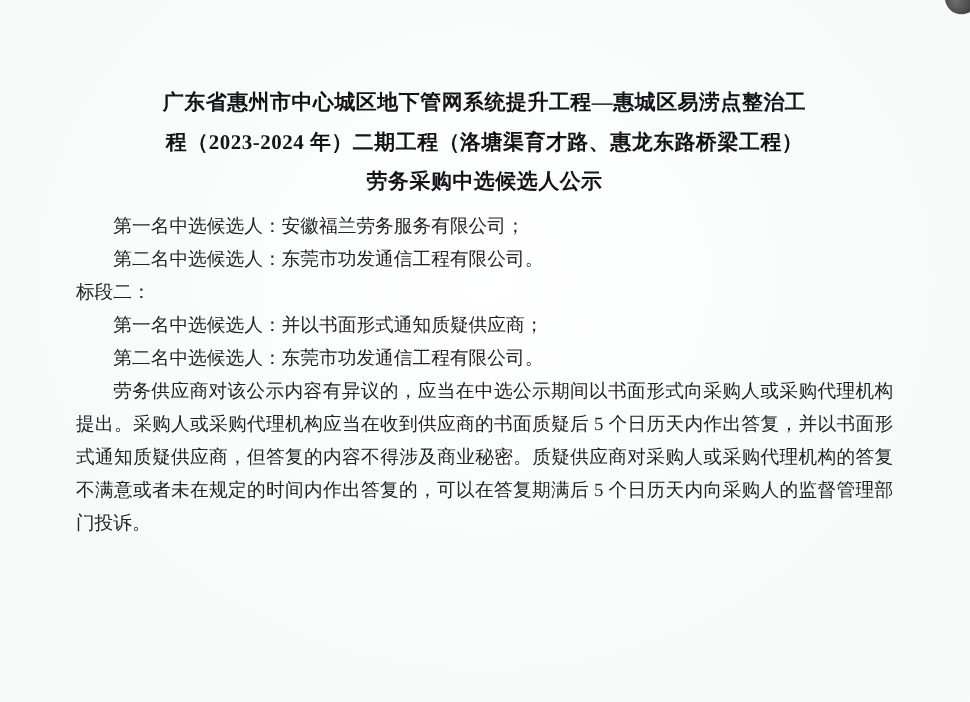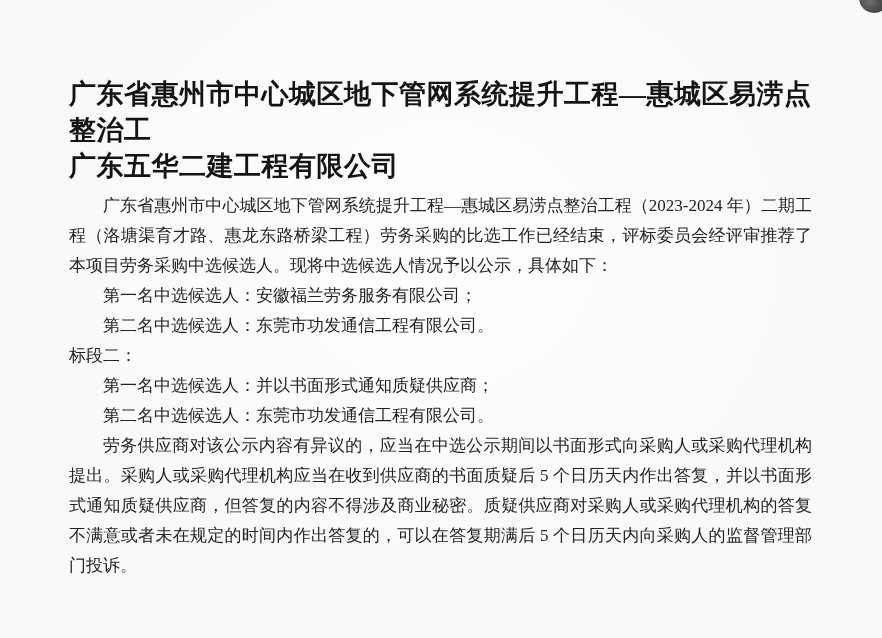--- a/index.html
+++ b/index.html
@@ -16,24 +16,24 @@
   }
   .scan-page {
     width: 882px;
     height: 638px;
     padding: 76px 70px 0 69px;
     background:
       radial-gradient(ellipse at 50% 40%, rgba(255,255,255,0.9) 0%, rgba(246,248,248,0.6) 70%),
       #fafbfb;
   }
   .doc-title {
-    font-size: 27px;
+    font-size: 19px;
     font-weight: 700;
     line-height: 36px;
-    text-align: left;
+    text-align: center;
     color: #141416;
     letter-spacing: 0.5px;
     margin-bottom: 7px;
   }
   .title-line { display: block; }
   .doc-body {
     font-size: 17px;
     line-height: 30px;
     text-align: justify;
     color: #232325;
@@ -51,25 +51,25 @@
     cursor: pointer;
   }
 </style>
 </head>
 <body>
 
 <div class="scan-page">
 
   <h1 class="doc-title">
     <span class="title-line">广东省惠州市中心城区地下管网系统提升工程—惠城区易涝点整治工</span>
-    <span class="title-line">广东五华二建工程有限公司</span>
+    <span class="title-line">程（2023-2024 年）二期工程（洛塘渠育才路、惠龙东路桥梁工程）</span>
+    <span class="title-line">劳务采购中选候选人公示</span>
   </h1>
 
   <div class="doc-body">
-    <p class="para">广东省惠州市中心城区地下管网系统提升工程—惠城区易涝点整治工程（2023-2024 年）二期工程（洛塘渠育才路、惠龙东路桥梁工程）劳务采购的比选工作已经结束，评标委员会经评审推荐了本项目劳务采购中选候选人。现将中选候选人情况予以公示，具体如下：</p>
 
     <p class="para">第一名中选候选人：安徽福兰劳务服务有限公司；</p>
     <p class="para">第二名中选候选人：东莞市功发通信工程有限公司。</p>
 
     <p class="para section-label">标段二：</p>
     <p class="para">第一名中选候选人：并以书面形式通知质疑供应商；</p>
     <p class="para">第二名中选候选人：东莞市功发通信工程有限公司。</p>
 
 
     <p class="para">劳务供应商对该公示内容有异议的，应当在中选公示期间以书面形式向采购人或采购代理机构提出。采购人或采购代理机构应当在收到供应商的书面质疑后 5 个日历天内作出答复，并以书面形式通知质疑供应商，但答复的内容不得涉及商业秘密。质疑供应商对采购人或采购代理机构的答复不满意或者未在规定的时间内作出答复的，可以在答复期满后 5 个日历天内向采购人的监督管理部门投诉。</p>

